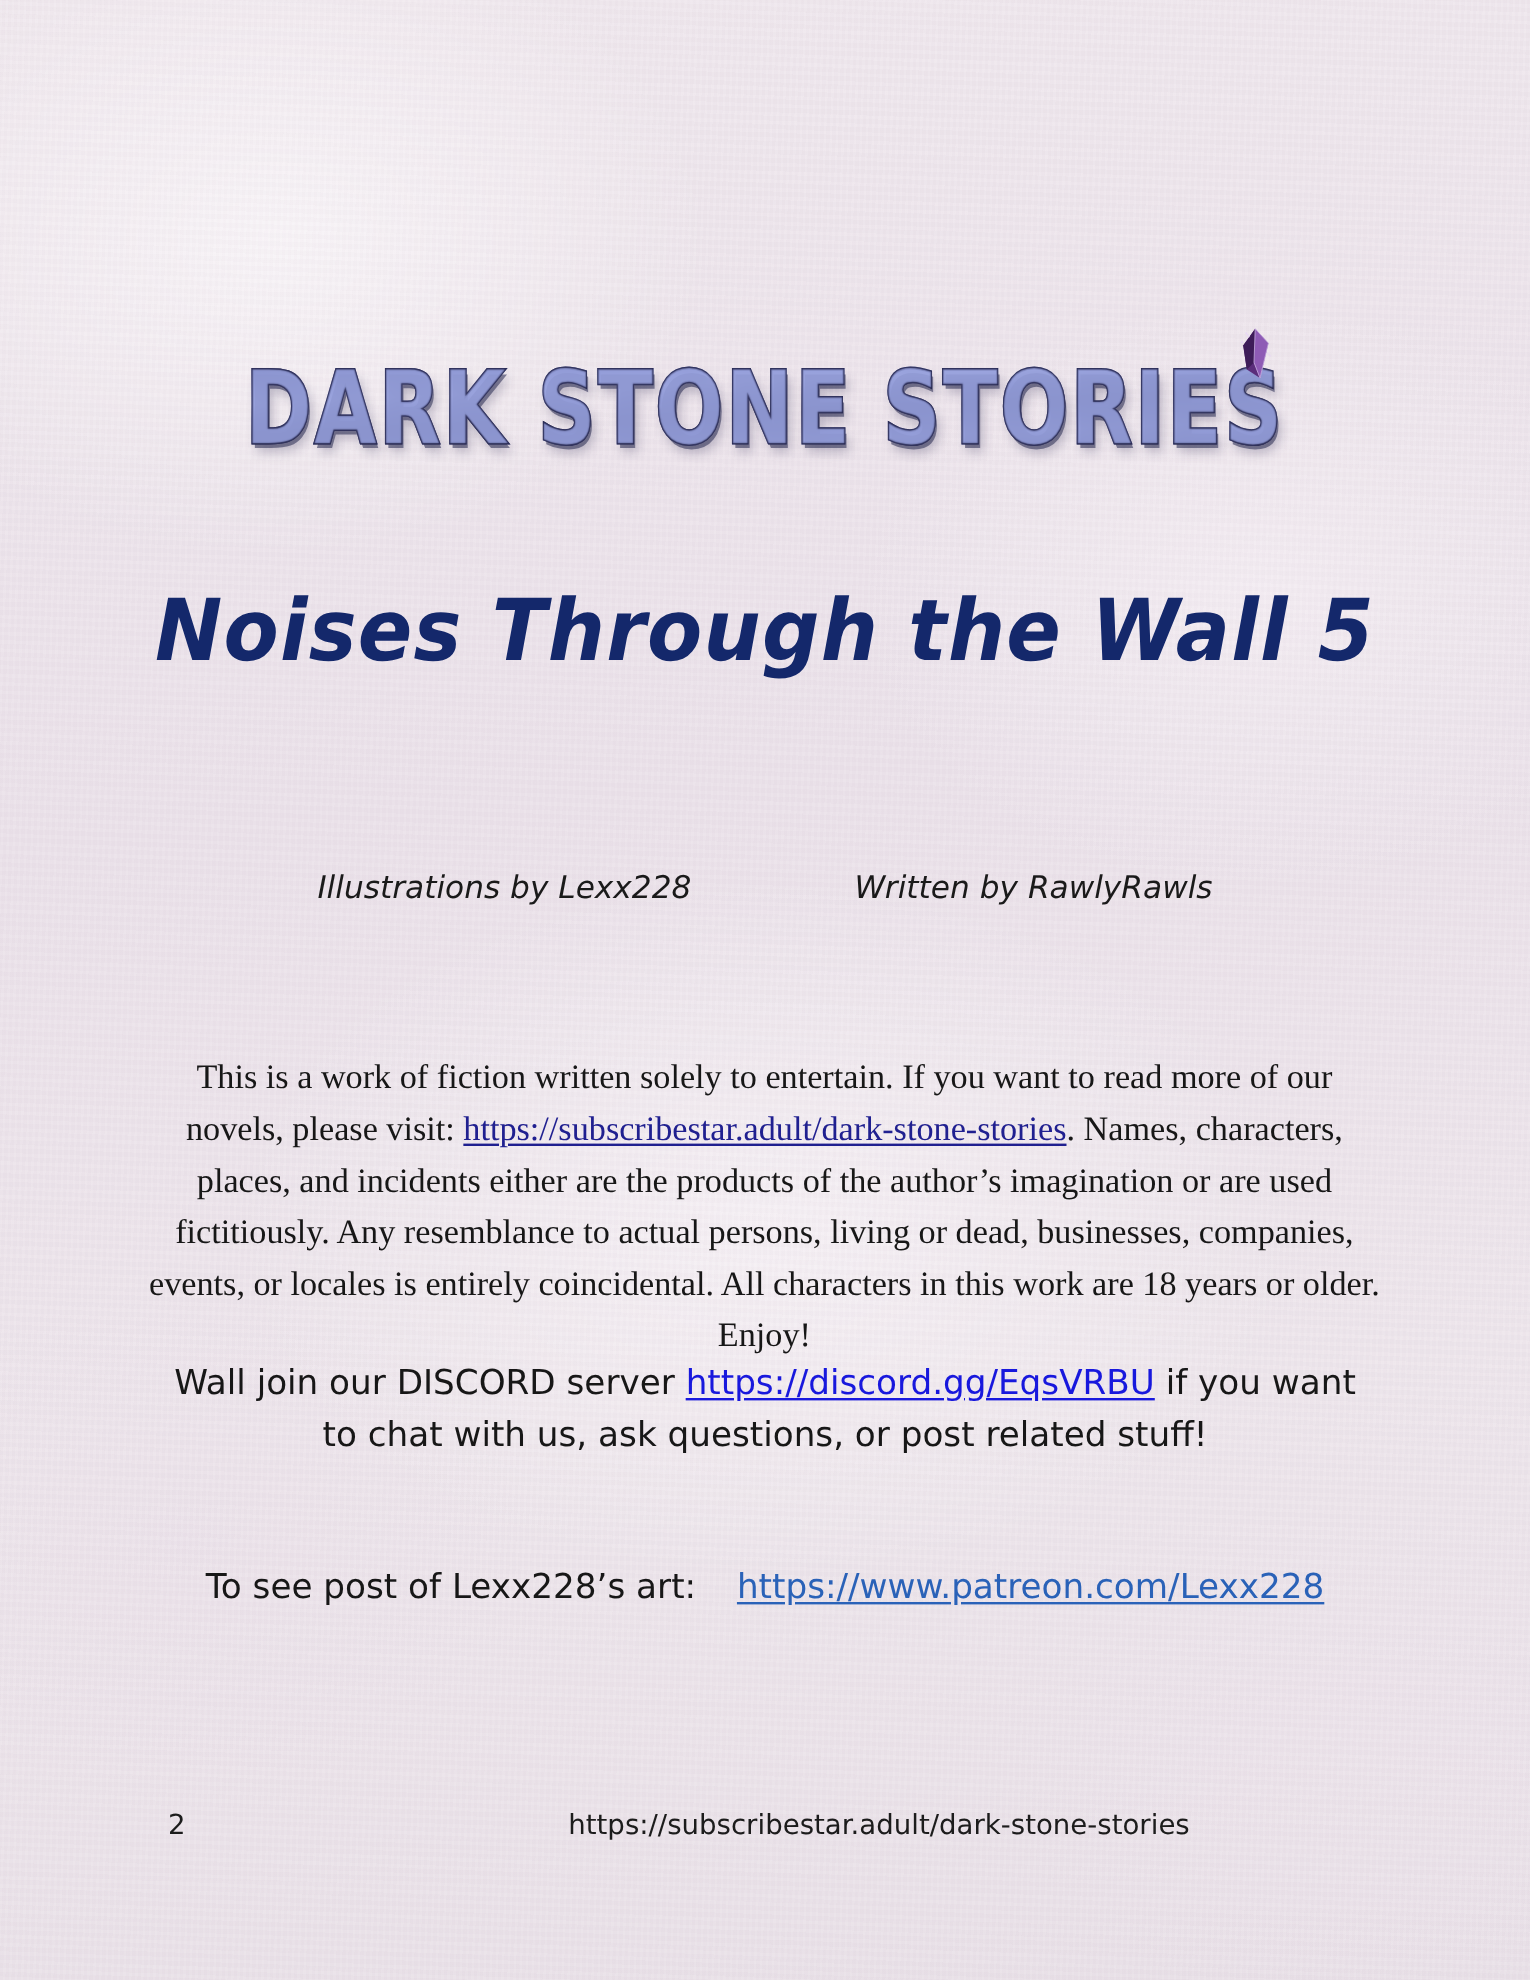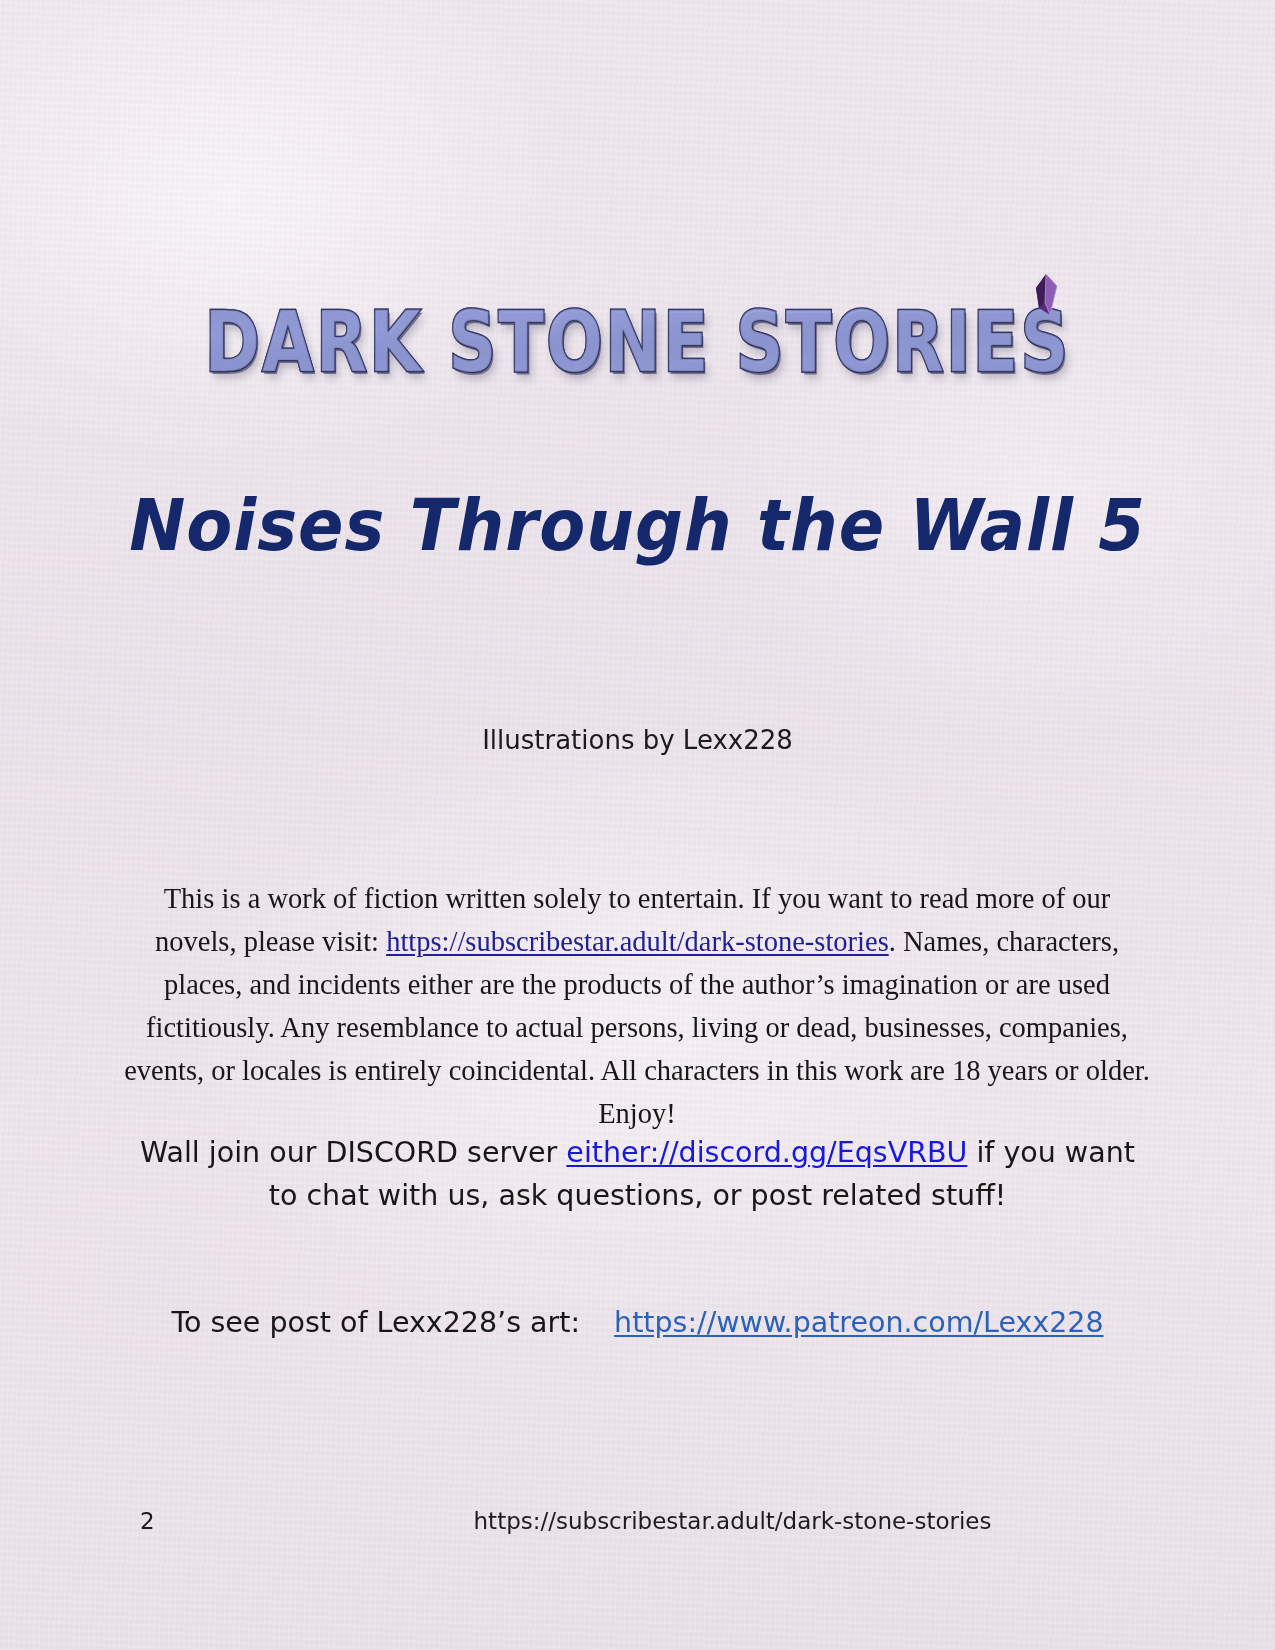--- a/index.html
+++ b/index.html
@@ -113,20 +113,21 @@
     position: absolute;
     top: 725px;
     left: 0;
     width: 100%;
     display: flex;
     justify-content: center;
     gap: 136px;
     font-size: 26px;
     color: #1a1a1a;
     font-family: "DejaVu Sans", sans-serif;
+    font-style: italic;
   }
   .credit-item { white-space: nowrap; }
 
   
   .disclaimer {
     position: absolute;
     top: 848px;
     left: 121px;
     width: 1032px;
     text-align: center;
@@ -204,24 +205,25 @@
       <line x1="12" y1="5" x2="15" y2="9" stroke="#e8d8f5" stroke-width="1.4" opacity="0.85"></line>
       <line x1="30" y1="22" x2="33" y2="25" stroke="#e8d8f5" stroke-width="1.2" opacity="0.7"></line>
       <circle cx="9" cy="13" r="1.1" fill="#e8d8f5" opacity="0.8"></circle>
     </svg>
   </div>
 
   <div class="book-title">Noises Through the Wall 5</div>
 
   <div class="credits">
     <span class="credit-item">Illustrations by Lexx228</span>
+    <span class="credit-item">Written by RawlyRawls</span>
   </div>
 
   <p class="disclaimer"><span>This is a work of fiction written solely to entertain. If you want to read more of our novels, please visit: </span><a class="link link-subscribestar" href="#">https://subscribestar.adult/dark-stone-stories</a><span>. Names, characters, places, and incidents either are the products of the author’s imagination or are used fictitiously. Any resemblance to actual persons, living or dead, businesses, companies, events, or locales is entirely coincidental. All characters in this work are 18 years or older. Enjoy!</span></p>
 
-  <p class="discord-para"><span>Wall join our DISCORD server </span><a class="link link-discord" href="#">either://discord.gg/EqsVRBU</a><span> if you want to chat with us, ask questions, or post related stuff!</span></p>
+  <p class="discord-para"><span>Wall join our DISCORD server </span><a class="link link-discord" href="#">https://discord.gg/EqsVRBU</a><span> if you want to chat with us, ask questions, or post related stuff!</span></p>
 
   <p class="patreon-para"><span>To see post of Lexx228’s art: </span><a class="link link-patreon" href="#">https://www.patreon.com/Lexx228</a></p>
 
   <div class="page-number">2</div>
   <div class="footer-url">https://subscribestar.adult/dark-stone-stories</div>
 
 </div>
 
 </body></html>

